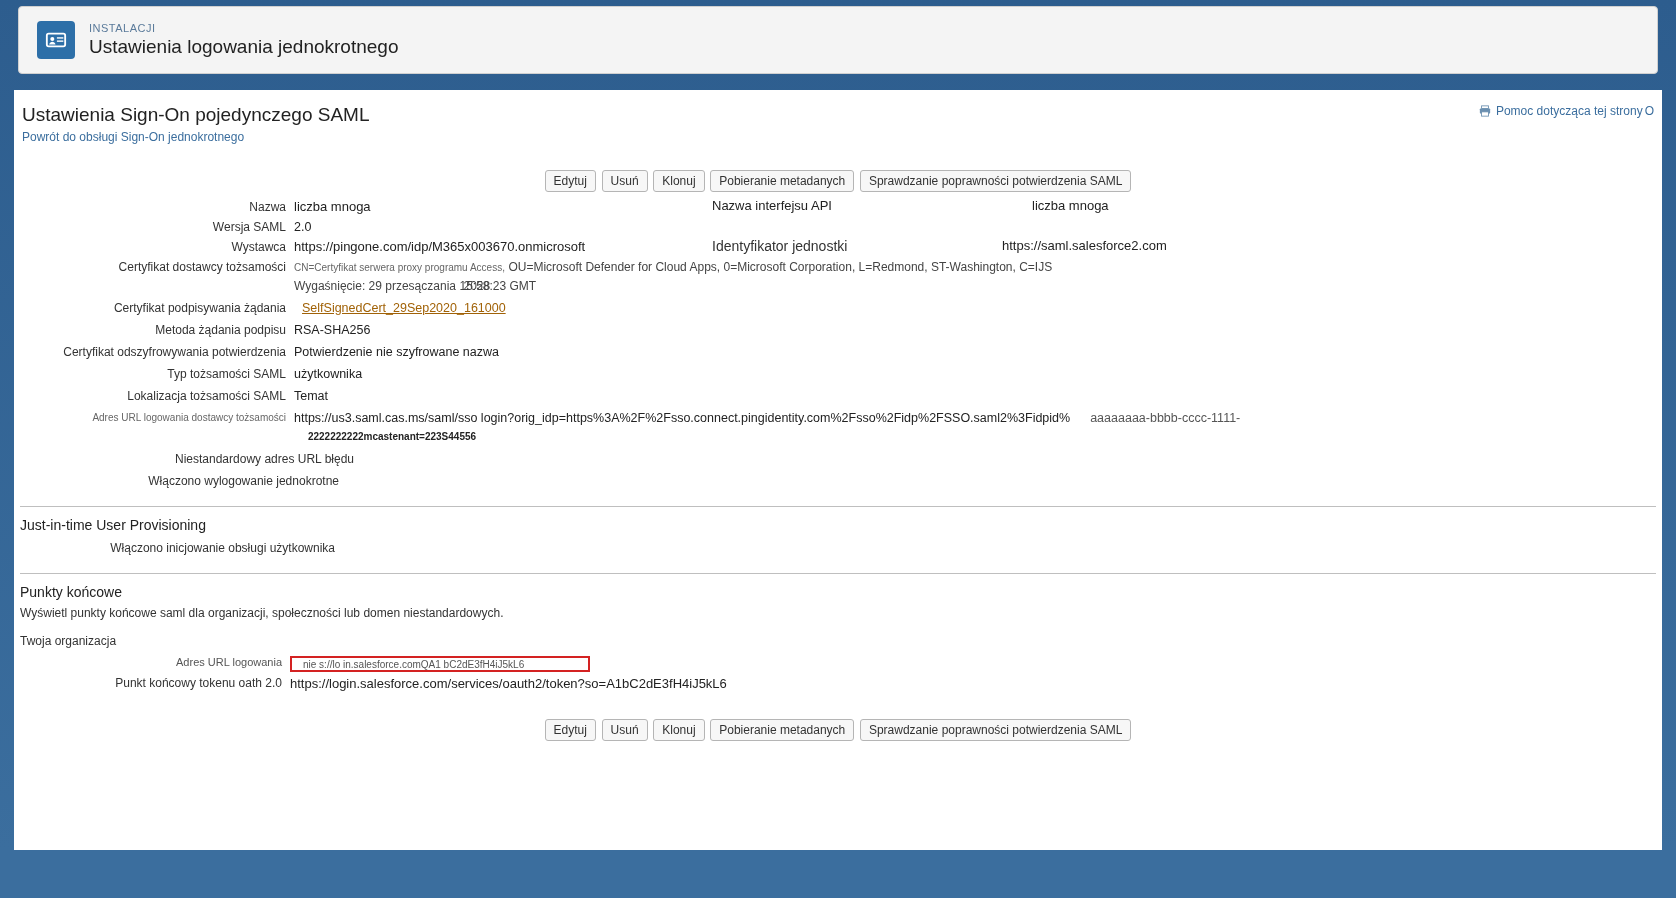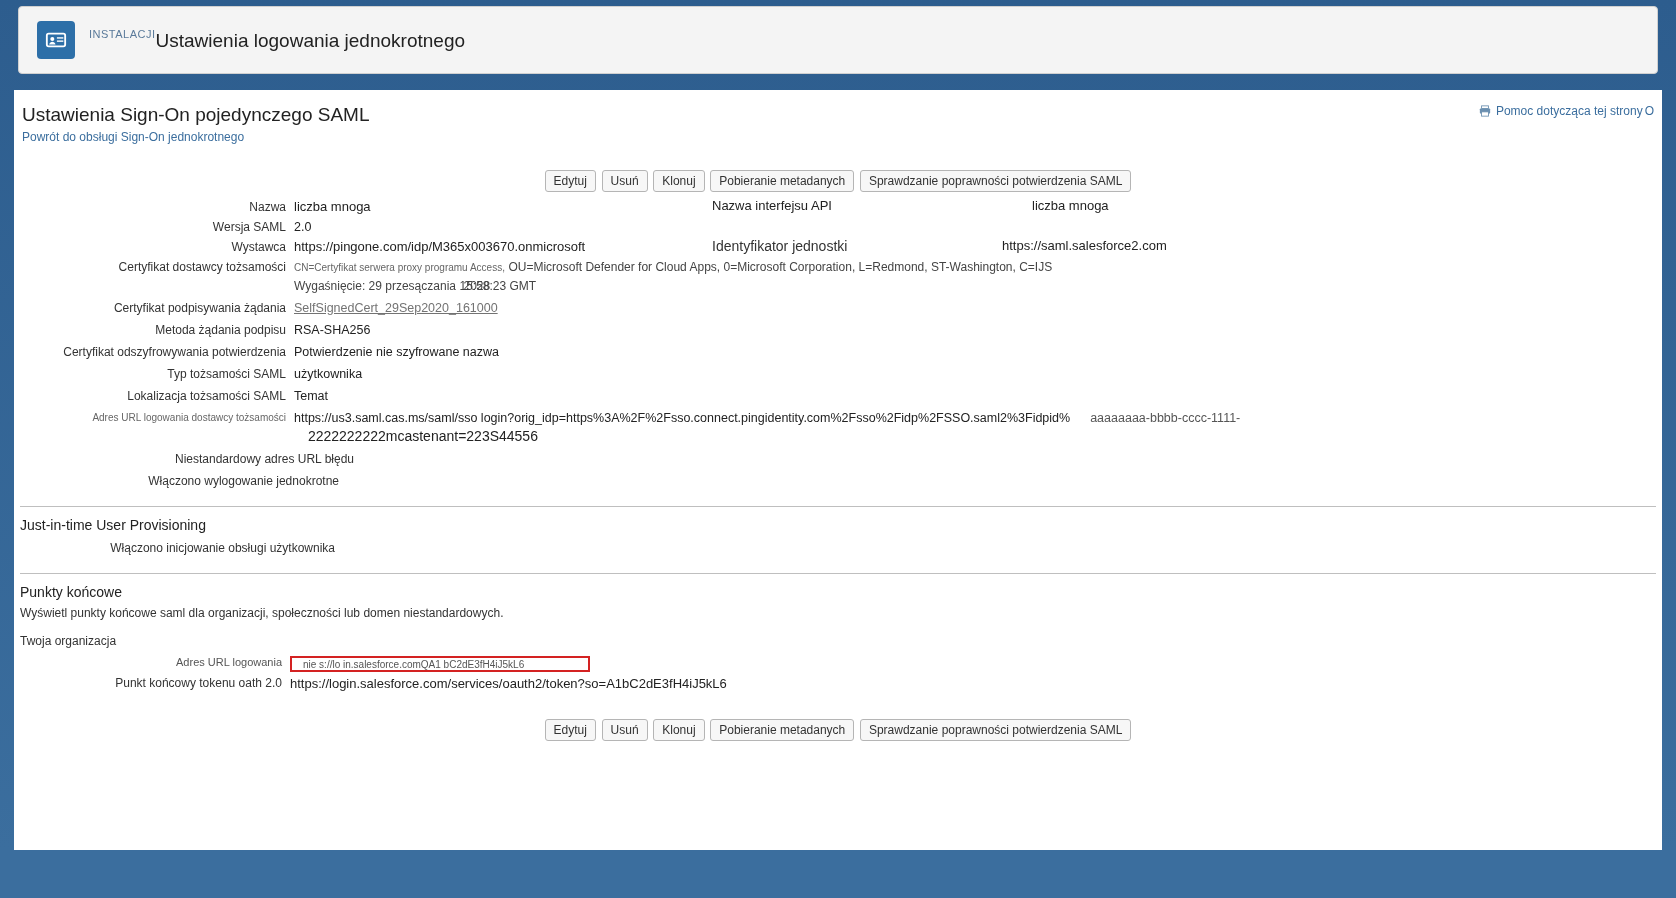--- a/index.html
+++ b/index.html
@@ -1,39 +1,39 @@
 <!DOCTYPE html>
 <html><head>
 <meta charset="utf-8">
 <style>
 * { box-sizing: border-box; margin: 0; padding: 0; }
 body { font-family: Arial, Helvetica, sans-serif; font-size: 13px; color: #222; background: #3b6e9e; }
 .top-area { background: linear-gradient(#2d5d8e, #3b6e9e); padding: 6px 0 0 0; }
 .header-card { background: #f4f4f4; border: 1px solid #d0d0d0; border-radius: 4px; margin: 0 18px; padding: 14px 18px; display: flex; align-items: center; gap: 14px; }
 .header-icon { width: 38px; height: 38px; background: #2d6fa8; border-radius: 4px; display: flex; align-items: center; justify-content: center; color: #fff; }
 .header-icon svg { width: 22px; height: 22px; fill: #fff; }
-.header-texts { display: flex; }
+.header-texts { display: flex; flex-direction: column; }
 .header-super { font-size: 11px; color: #5a7a9a; letter-spacing: 0.5px; }
 .header-title { font-size: 19px; color: #222; margin-top: 2px; }
 .content { background: #fff; margin: 16px 14px 0 14px; padding: 14px 4px 20px 4px; min-height: 760px; }
 .content-head { display: flex; align-items: flex-start; justify-content: space-between; padding: 0 4px; gap: 16px; }
 .page-title { font-size: 19px; font-weight: normal; color: #222; }
 .back-link { font-size: 12px; color: #3b6e9e; margin-top: 4px; display: inline-block; cursor: pointer; }
 .help-link { display: flex; align-items: center; gap: 4px; font-size: 12px; color: #3b6e9e; cursor: pointer; white-space: nowrap; }
 .help-link .printer { width: 14px; height: 12px; }
 .button-row { text-align: center; margin-top: 26px; margin-bottom: 6px; }
 .btn { display: inline-block; background: #f7f7f7; border: 1px solid #b5b5b5; border-radius: 3px; padding: 3px 8px; font-size: 12px; color: #333; cursor: pointer; margin: 0 1px; }
 .details { padding: 0 4px; }
 .row { display: flex; align-items: flex-start; padding: 2px 0; font-size: 12.5px; }
 .label { width: 272px; text-align: right; padding-right: 8px; color: #333; font-size: 12px; line-height: 18px; }
 .label.tiny { font-size: 10px; color: #666; }
 .value { flex: 1; color: #222; line-height: 18px; word-break: break-all; }
 .value .sub { font-size: 12px; color: #444; }
 .value .cn { font-size: 10px; color: #666; }
-.value a { color: #737373; text-decoration: underline; }
+.value a { color: #a16207; text-decoration: underline; margin-left: 8px; }
 .mid-gray { color: #555; margin-left: 20px; }
 .section-rule { border: none; border-top: 1px solid #bfbfbf; margin: 14px 2px 6px 2px; }
 .section-h { font-size: 14px; font-weight: normal; color: #222; padding: 4px 2px; }
 .section-sub { font-size: 12px; color: #333; padding: 2px 2px 6px 2px; }
 .endpoint-row { display: flex; align-items: flex-start; padding: 2px 0; font-size: 13px; }
 .endpoint-label { width: 272px; text-align: right; padding-right: 8px; font-size: 11px; color: #555; }
 .endpoint-value { flex: 1; }
 .login-box { border: 2px solid #d42222; width: 300px; height: 16px; font-size: 10px; color: #555; padding: 1px 11px; display: flex; align-items: center; }
 .two-col-row { display: flex; }
 .two-col-row .left { display: flex; flex: 0 0 690px; }
@@ -148,21 +148,21 @@
 
       <div class="row">
         <div class="label">Lokalizacja tożsamości SAML</div>
         <div class="value">Temat</div>
       </div>
 
       <div class="row">
         <div class="label tiny">Adres URL logowania dostawcy tożsamości</div>
         <div class="value">
           <span>https://us3.saml.cas.ms/saml/sso login?orig_idp=https%3A%2F%2Fsso.connect.pingidentity.com%2Fsso%2Fidp%2FSSO.saml2%3Fidpid%</span><span class="mid-gray">aaaaaaaa-bbbb-cccc-1111-</span><br>
-          &nbsp;&nbsp;&nbsp;&nbsp;<span style="font-size:14px;">2222222222mcastenant=223S44556</span>
+          &nbsp;&nbsp;&nbsp;&nbsp;<span style="font-size:10px;font-weight:bold;">2222222222mcastenant=223S44556</span>
         </div>
       </div>
 
 
       <div class="row">
         <div class="label" style="width:340px;">Niestandardowy adres URL błędu</div>
         <div class="value"></div>
       </div>
 
       <div class="row">

